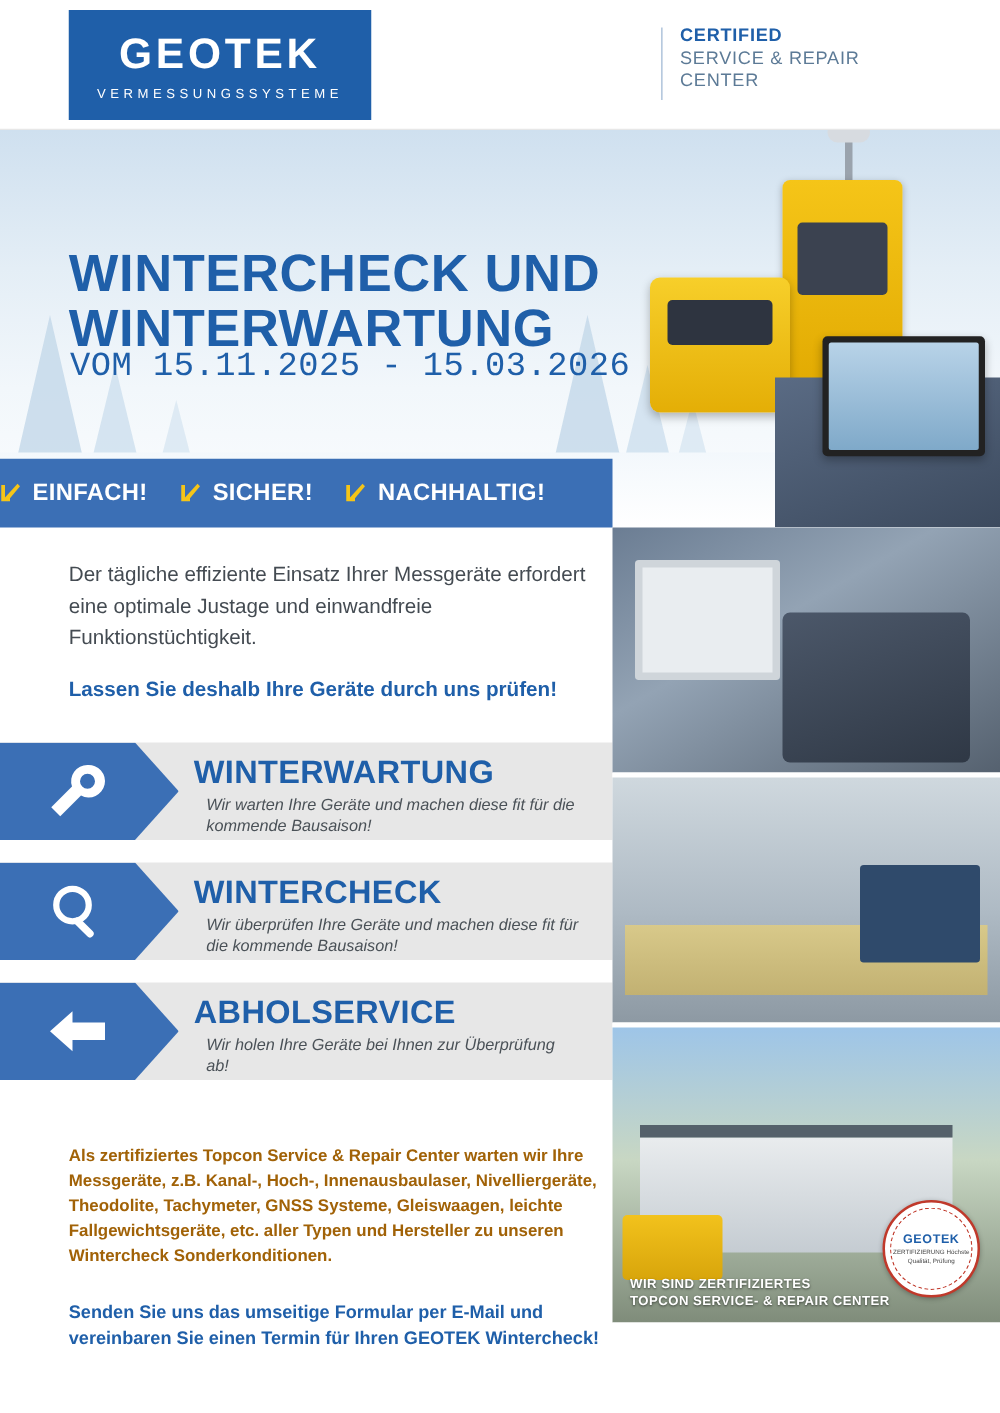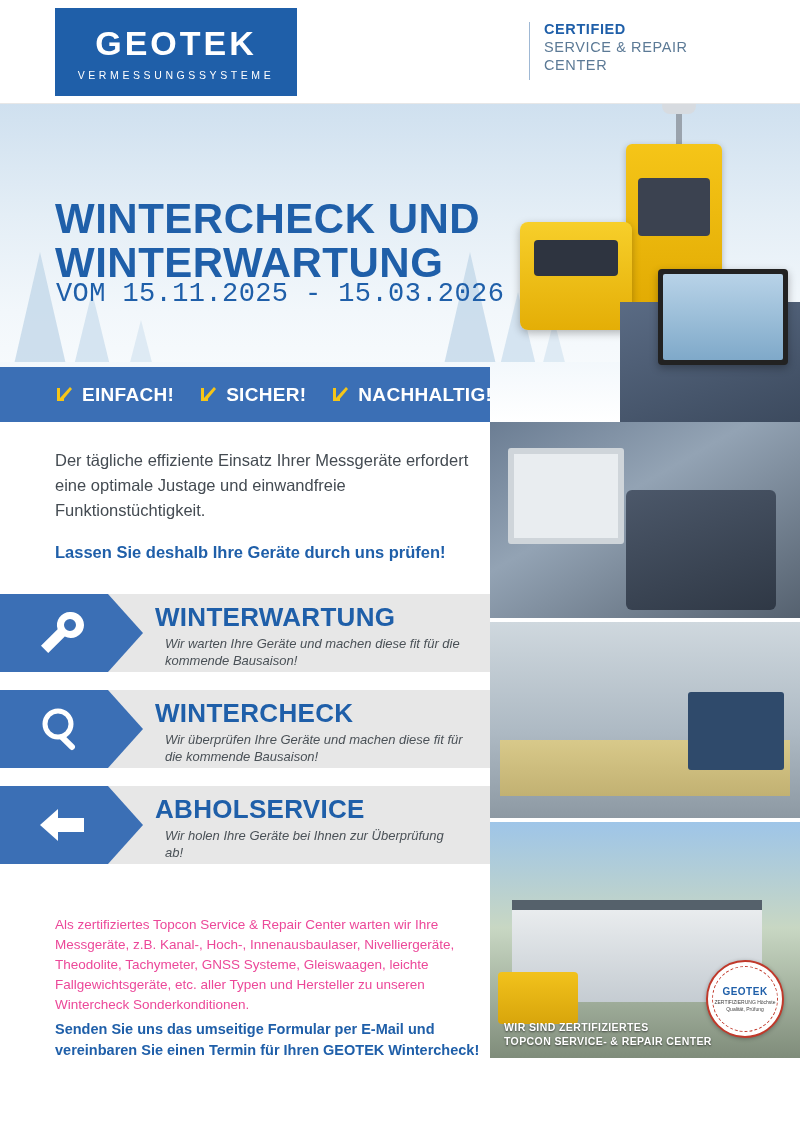--- a/index.html
+++ b/index.html
@@ -159,21 +159,21 @@
     background: linear-gradient(160deg,#5a6b84,#3c4a5e);
   }
 
   
   .bluebar {
     position: absolute; top: 367px; left: 0;
     width: 490px; height: 55px;
     background: #3b6fb5;
     display: flex; align-items: center;
   }
-  .bluebar-inner { display:flex; align-items:center; padding-left: 56px; gap: 26px; }
+  .bluebar-inner { display:flex; align-items:center; gap: 26px; }
   .check-item { display: flex; align-items: center; gap: 9px; }
   .check-mark {
     width: 17px; height: 17px; position: relative;
   }
   .check-mark svg { display:block; }
   .check-label {
     color: #ffffff; font-size: 19px; font-weight: bold; letter-spacing: .3px;
   }
 
   
@@ -210,24 +210,24 @@
   .srow .sdesc {
     position:absolute; left: 165px; top: 41px; width: 300px;
     color: #4a5157; font-size: 13px; line-height: 17px; font-style: italic;
   }
 
   
   .foot {
     position:absolute; left: 55px; top: 915px; width: 425px;
   }
   .foot p {
-    color: #ec4899; font-size: 13.5px; line-height: 20px;
+    color: #a16207; font-size: 13.5px; line-height: 20px; font-weight: bold;
   }
   .foot .cta {
-    color: #1f5fa9; font-weight: bold; font-size: 14.5px; line-height: 21px; margin-top: 4px;
+    color: #1f5fa9; font-weight: bold; font-size: 14.5px; line-height: 21px; margin-top: 25px;
   }
 
   
   .photo-col { position:absolute; right:0; top: 422px; width: 310px; }
   .photo {
     position: relative; width: 310px; overflow:hidden;
     border-bottom: 4px solid #ffffff;
   }
   .photo.p1 { height: 200px; background: linear-gradient(150deg,#6b7d93 0%, #93a3b4 40%, #55616f 100%); }
   .photo.p2 { height: 200px; background: linear-gradient(180deg,#cfd8de 0%, #aebac4 55%, #8d99a3 100%); }

